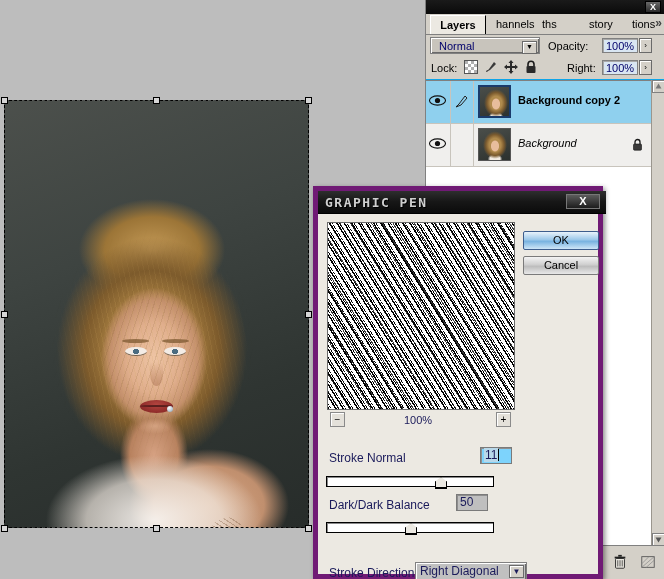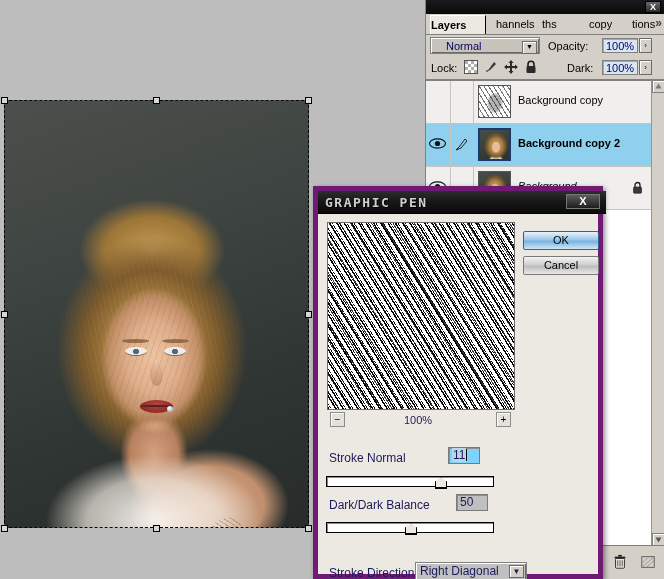--- a/index.html
+++ b/index.html
@@ -116,21 +116,21 @@
   }
 
   #blend-row{
     position:absolute;left:0;top:35px;width:239px;height:21px;
     background:#d4d0c8;
   }
   #blend-select{
     position:absolute;left:4px;top:2px;width:110px;height:17px;
     background:#c8c4bc;border:1px solid #808080;
     box-shadow:inset 1px 1px 0 #fff, inset -1px -1px 0 #6a6a6a;
-    font-size:11px;line-height:16px;padding-left:15px;box-sizing:border-box;
+    font-size:11px;line-height:16px;padding-left:8px;box-sizing:border-box;
     color:#00006a;
   }
   #blend-arrow{
     position:absolute;right:2px;top:3px;width:13px;height:11px;
     background:#d4d0c8;border:1px solid #6a6a6a;
     box-shadow:inset 1px 1px 0 #fff;
     color:#000;font-size:7px;text-align:center;line-height:10px;
   }
   .label{position:absolute;font-size:11px;color:#000;}
   .numfield{
@@ -303,21 +303,21 @@
     position:absolute;left:70px;top:223px;width:60px;text-align:center;
     font-size:11px;color:#1a1a5a;
   }
   .gp-field-label{position:absolute;font-size:12px;color:#1a1a5a;}
   .gp-valuebox{
     position:absolute;width:32px;height:17px;
     background:#bfbfbf;border:1px solid #7a7a7a;box-sizing:border-box;
     box-shadow:inset 1px 1px 0 #8e8e8e;
     font-size:12px;line-height:15px;color:#1a1a5a;padding-left:3px;
   }
-  .gp-valuebox.focused{background:#7dd3fc;}
+  .gp-valuebox.focused{background:#7dd3fc;margin-left:32px;}
   .gp-valuebox .sel{background:#b8d8ea;padding:0 1px;}
   .gp-caret{display:inline-block;width:1px;height:12px;background:#000;
     vertical-align:-2px;}
   .gp-slider{
     position:absolute;height:11px;background:#fff;
     border:1px solid #000;box-sizing:border-box;
     box-shadow:inset 1px 1px 0 #8a8a8a;
   }
   .gp-thumb{
     position:absolute;width:12px;height:11px;
@@ -372,34 +372,34 @@
   <div class="handle" style="left:300px;top:424px;"></div>
 </div>
 
 <div id="layers-palette">
 
   <div id="palette-topbar">
     <div id="palette-close">X</div>
   </div>
 
   <div id="tab-strip">
-    <div class="tab active" style="left:4px;width:54px;text-align:left;">
+    <div class="tab active" style="left:4px;width:54px;text-align:center;">
       <span>Layers</span>
     </div>
     <div class="tab" style="left:70px;">
       <span class="slash"></span>
       <span>hannels</span>
     </div>
     <div class="tab" style="left:116px;">
       <span class="slash"></span>
       <span>ths</span>
     </div>
     <div class="tab" style="left:163px;">
       <span class="slash"></span>
-      <span>copy</span>
+      <span>story</span>
     </div>
     <div class="tab" style="left:206px;text-align:right;">
       <span class="slash"></span>
       <span>tions</span>
     </div>
     <div id="tab-overflow">»</div>
   </div>
 
   <div id="blend-row">
     <div id="blend-select">
@@ -424,33 +424,27 @@
       <svg viewBox="0 0 14 14" width="14" height="14">
           <path d="M7 0 L9.5 3 H8 V6 H11 V4.5 L14 7 L11 9.5 V8 H8 V11 H9.5 L7 14 L4.5 11 H6 V8 H3 V9.5 L0 7 L3 4.5 V6 H6 V3 H4.5 Z" fill="#2a2a2a"></path>
         </svg>
     </div>
     <div class="lockicon" style="left:98px;">
       <svg viewBox="0 0 14 14" width="14" height="14">
           <path d="M4 6 V4.2 a3 3 0 0 1 6 0 V6" fill="none" stroke="#1a1a1a" stroke-width="1.6"></path>
           <rect x="2.5" y="6" width="9" height="7" rx="1" fill="#2a2a2a"></rect>
         </svg>
     </div>
-    <div class="label" style="left:141px;top:5px;">Dark:</div>
+    <div class="label" style="left:141px;top:5px;">Right:</div>
     <div class="numfield" style="left:176px;top:3px;width:36px;">100%</div>
     <div class="spin" style="left:213px;top:3px;">›</div>
   </div>
 
   <div id="layer-list">
 
-    <div class="layer-row">
-      <div class="col-eye"></div>
-      <div class="col-brush"></div>
-      <div class="thumb thumb-sketch"></div>
-      <div class="layer-name">Background copy</div>
-    </div>
 
     <div class="layer-row selected">
       <div class="col-eye">
         <span class="eye">
           <svg viewBox="0 0 17 11" width="17" height="11">
               <ellipse cx="8.5" cy="5.5" rx="8" ry="4.6" fill="none" stroke="#111" stroke-width="1.1"></ellipse>
               <circle cx="8.5" cy="5.5" r="2.6" fill="#111"></circle>
             </svg>
         </span>
       </div>

